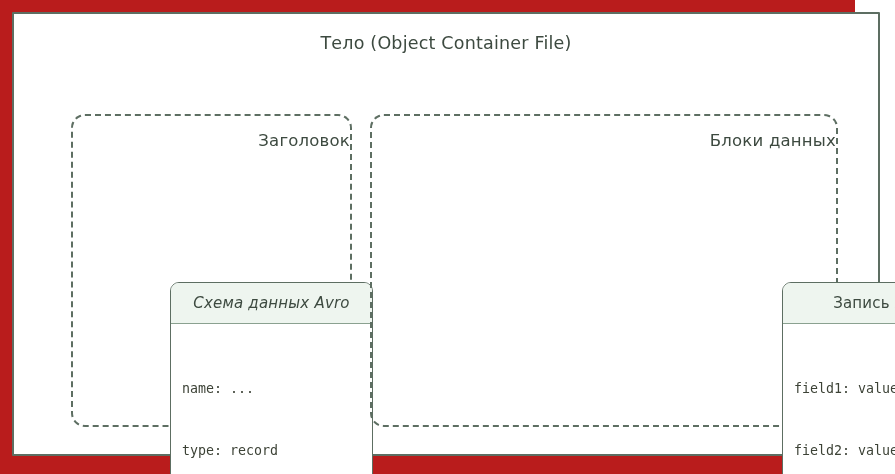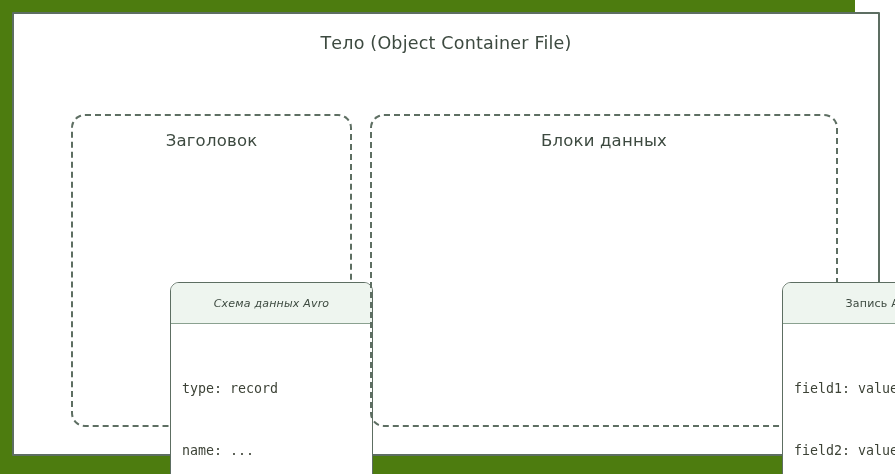--- a/index.html
+++ b/index.html
@@ -12,21 +12,21 @@
     width: 895px;
     height: 474px;
     font-family: "DejaVu Sans", sans-serif;
     overflow: hidden;
   }
 
   #diagram-root {
     position: relative;
     width: 855px;
     height: 474px;
-    background: #4d7c0f;
+    background: #b91c1c;
   }
 
   
   .outer-frame {
     position: absolute;
     left: 12px;
     top: 12px;
     width: 868px;
     height: 444px;
     box-sizing: border-box;
@@ -54,21 +54,21 @@
     box-sizing: border-box;
     border: 2px dashed #5d6e62;
     border-radius: 14px;
     background: transparent;
   }
   .group-title {
     position: absolute;
     left: 0;
     top: 15px;
     width: 100%;
-    text-align: center;
+    text-align: right;
     font-size: 16.5px;
     color: #3d4a40;
     letter-spacing: 0.2px;
     white-space: nowrap;
   }
 
   #group-header-box {
     left: 57px;
     top: 100px;
     width: 281px;
@@ -93,21 +93,21 @@
   .card-head {
     box-sizing: border-box;
     height: 41px;
     background: #eef5ef;
     border-bottom: 1.6px solid #8aa190;
     display: flex;
     align-items: center;
     justify-content: center;
   }
   .card-head-label {
-    font-size: 11px;
+    font-size: 15px;
     color: #3d4a40;
     font-style: italic;
     letter-spacing: 0.2px;
     white-space: nowrap;
   }
   .card-body {
     padding: 13px 0 0 11px;
     font-family: "DejaVu Sans Mono", monospace;
     font-size: 13.3px;
     line-height: 20.8px;
@@ -146,22 +146,22 @@
     <div class="outer-title">Тело (Object Container File)</div>
 
     <div class="group-box" id="group-header-box">
       <div class="group-title">Заголовок</div>
 
       <div class="card" id="card-schema">
         <div class="card-head">
           <span class="card-head-label">Схема данных Avro</span>
         </div>
         <div class="card-body">
+          <span class="code-line">name: ...</span>
           <span class="code-line">type: record</span>
-          <span class="code-line">name: ...</span>
           
           
           
           
         </div>
       </div>
     </div>
 
     <div class="group-box" id="group-blocks-box">
       <div class="group-title">Блоки данных</div>

